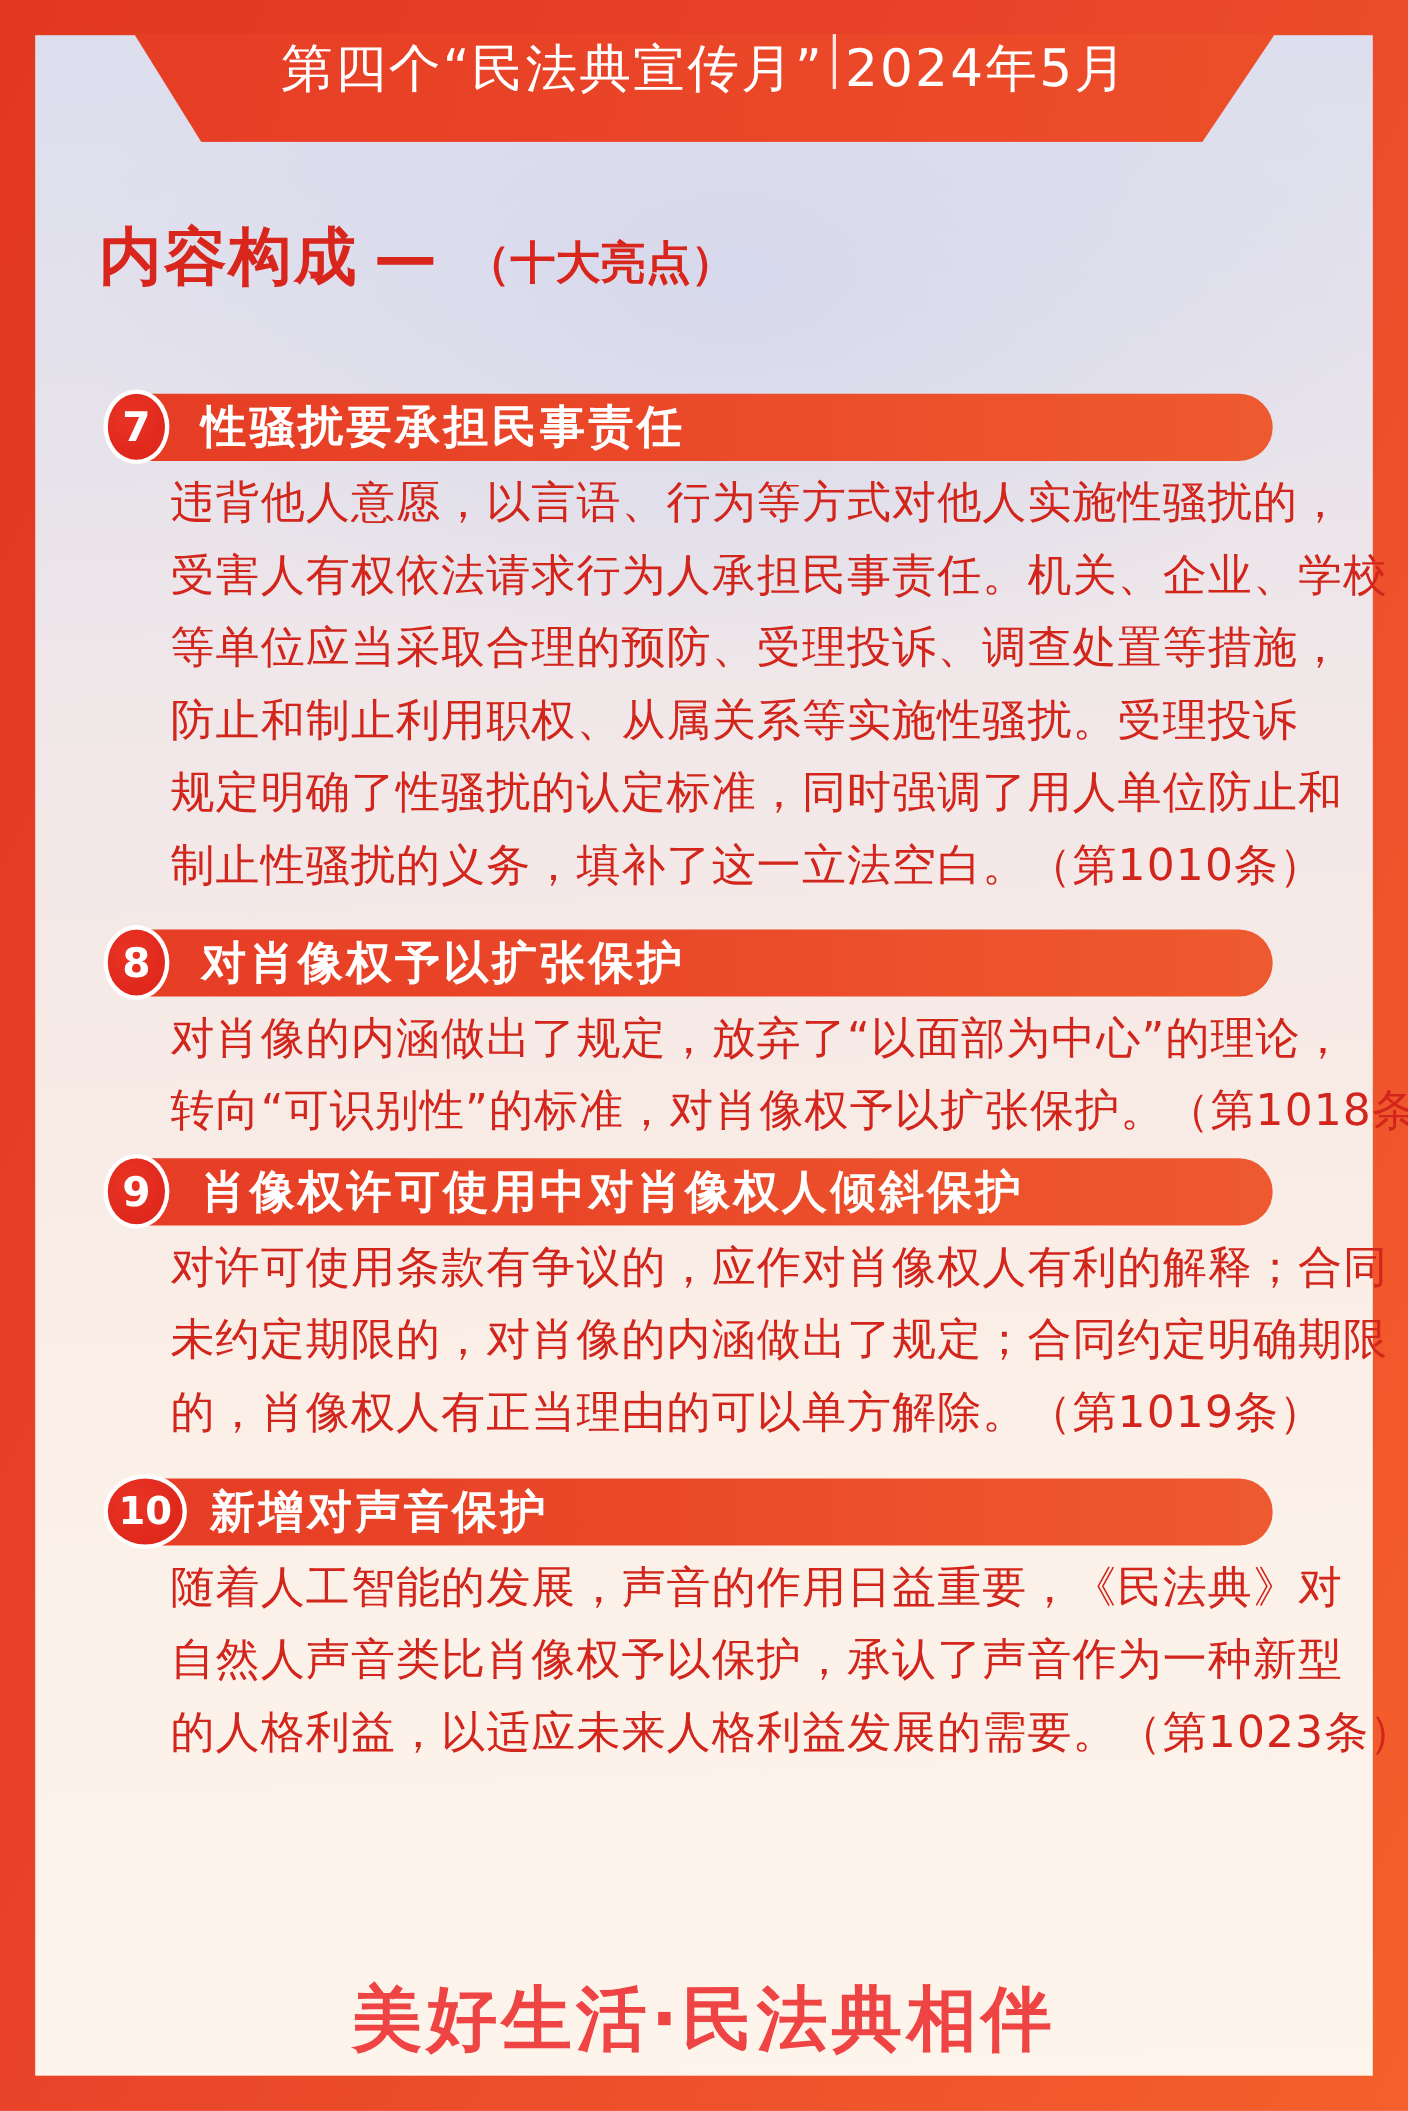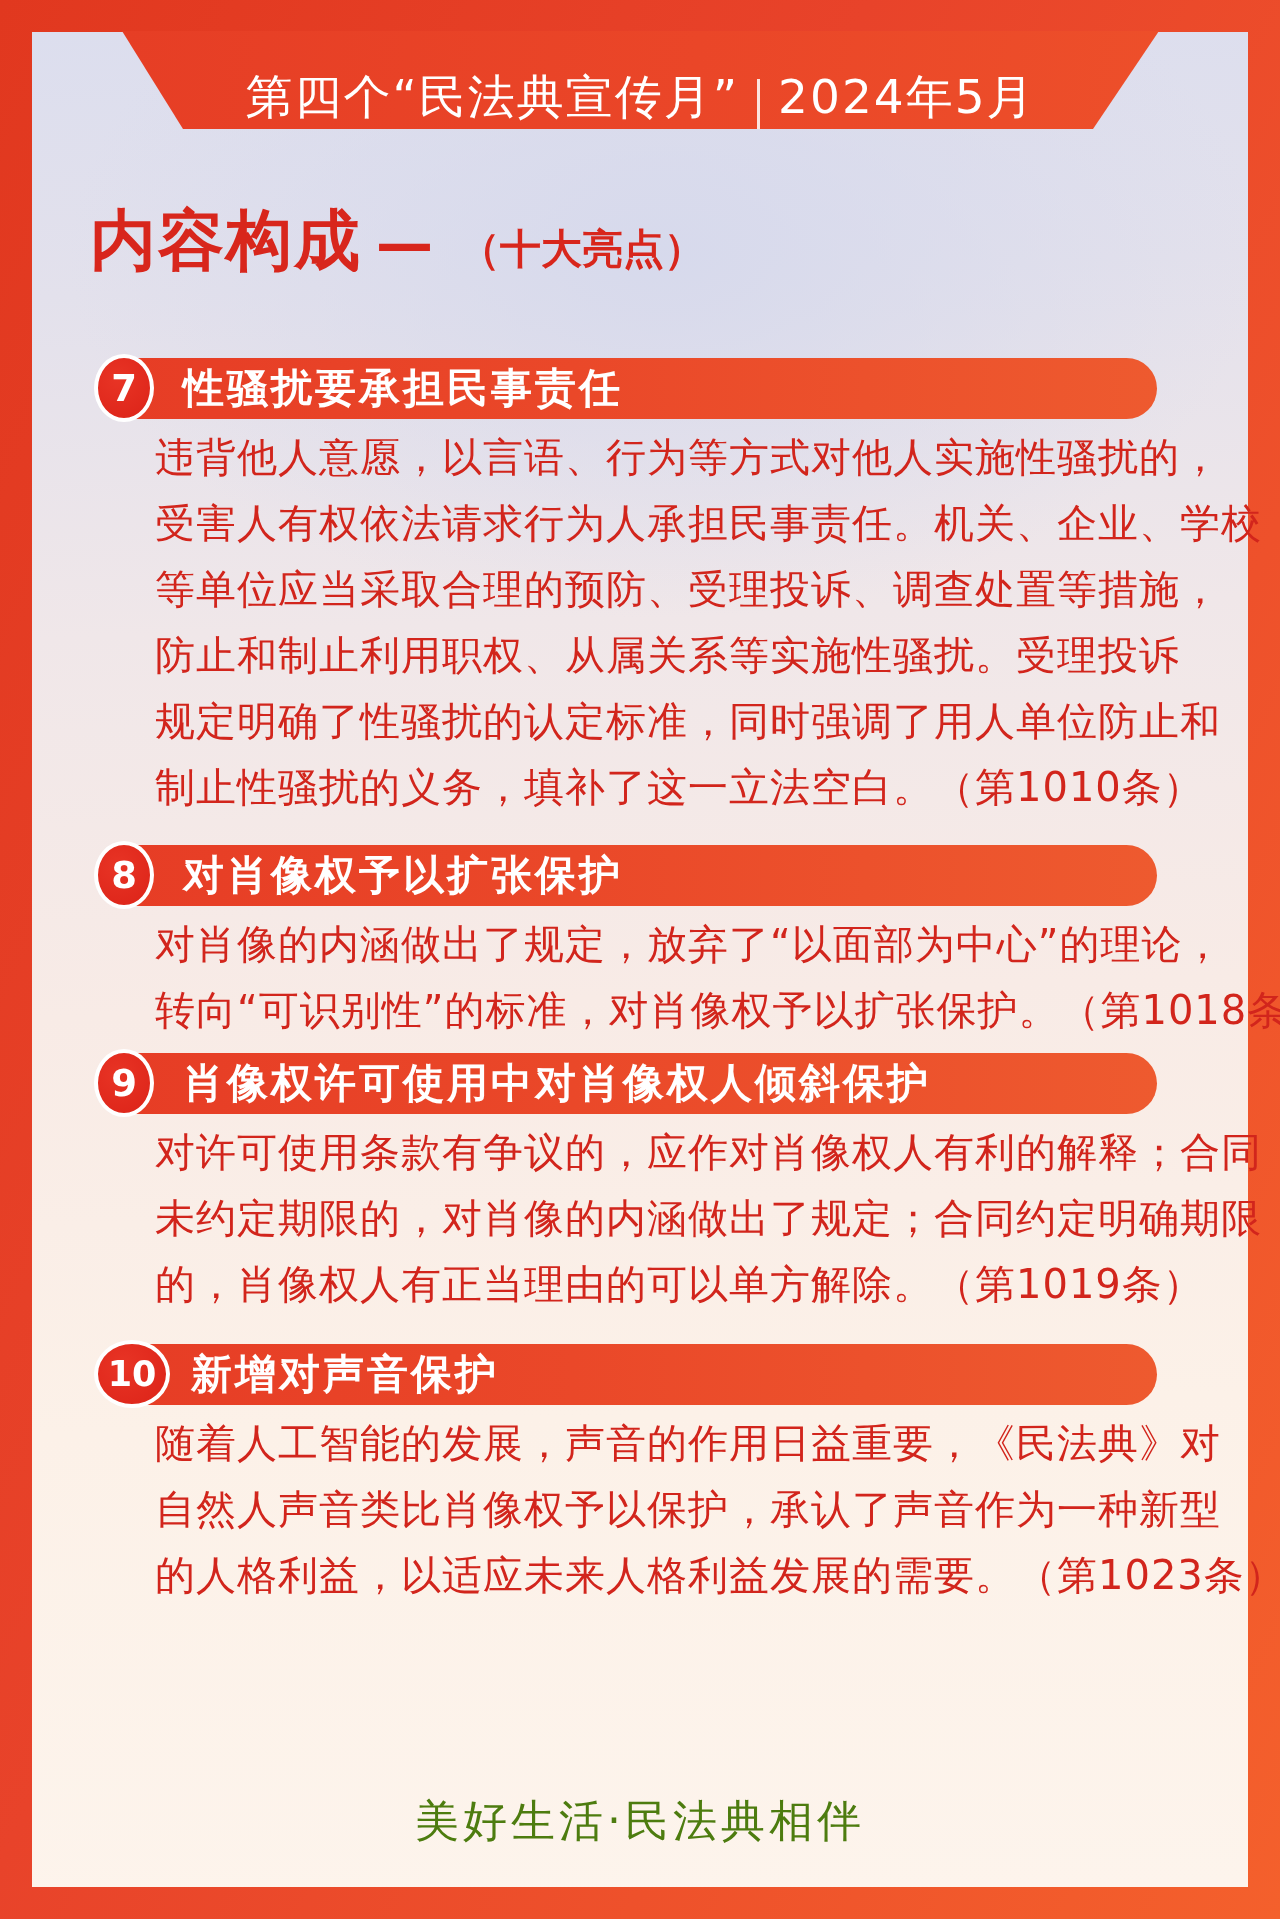--- a/index.html
+++ b/index.html
@@ -13,27 +13,27 @@
     position:absolute;left:32px;top:32px;width:1216px;height:1855px;
     background:
       radial-gradient(ellipse 70% 28% at 52% 12%, rgba(214,217,236,.95) 0%, rgba(214,217,236,0) 70%),
       linear-gradient(178deg,#dcdeee 0%,#e3e1ec 14%,#f0e7e9 32%,#f8ebe6 52%,#fcf1e8 74%,#fdf4ec 100%);
   }
   
   .banner{
     position:absolute;left:122px;top:31px;width:1037px;height:98px;
     background:linear-gradient(100deg,#e63e25 0%,#ea4628 55%,#ed4f2a 100%);
     clip-path:polygon(0 0,1037px 0,971px 98px,61px 98px);
-    display:flex;align-items:flex-end;justify-content:center;gap:18px;
+    display:flex;align-items:flex-start;justify-content:center;gap:8px;
   }
   .banner-text{color:#ffffff;font-size:47px;letter-spacing:2px;font-weight:500;}
   .banner-divider{width:3px;height:50px;background:rgba(255,255,255,.85);}
   
   .page-title{position:absolute;left:90px;top:196px;display:flex;align-items:baseline;white-space:nowrap;}
-  .pt-prefix{font-size:66px;color:#d8261c;font-weight:600;letter-spacing:2px;}
+  .pt-prefix{font-size:57px;color:#d8261c;font-weight:600;letter-spacing:2px;}
   .pt-dash{font-size:57px;color:#d8261c;font-weight:600;margin:0 14px;}
   .pt-highlight{font-size:66px;color:#d8261c;font-weight:900;letter-spacing:2px;}
   .pt-suffix{font-size:41px;color:#d8261c;font-weight:600;margin-left:12px;}
   
   .pill{
     position:absolute;left:95px;width:1062px;height:61px;border-radius:31px;
     background:linear-gradient(90deg,#e63c25 0%,#ea4829 45%,#ee5a2f 100%);
     display:flex;align-items:center;
   }
   .badge{
@@ -50,21 +50,21 @@
   .body-block{position:absolute;left:155px;width:1000px;color:#d2251c;font-size:40px;font-weight:500;}
   .line{height:66px;line-height:66px;white-space:nowrap;letter-spacing:1px;}
   
   .pill-7{top:358px;}  .body-7{top:424px;}
   .pill-8{top:845px;}  .body-8{top:911px;}
   .pill-9{top:1053px;} .body-9{top:1119px;}
   .pill-10{top:1344px;}.body-10{top:1410px;}
   
   .footer{
     position:absolute;left:0;width:1280px;top:1792px;text-align:center;
-    color:#4d7c0f;font-size:44px;font-weight:400;letter-spacing:4px;
+    color:#ef4444;font-size:64px;font-weight:700;letter-spacing:4px;
   }
 </style>
 </head>
 <body>
 
 <div class="content"></div>
 
 <div class="banner">
   <span class="banner-text">第四个“民法典宣传月”</span>
   <span class="banner-divider"></span>

